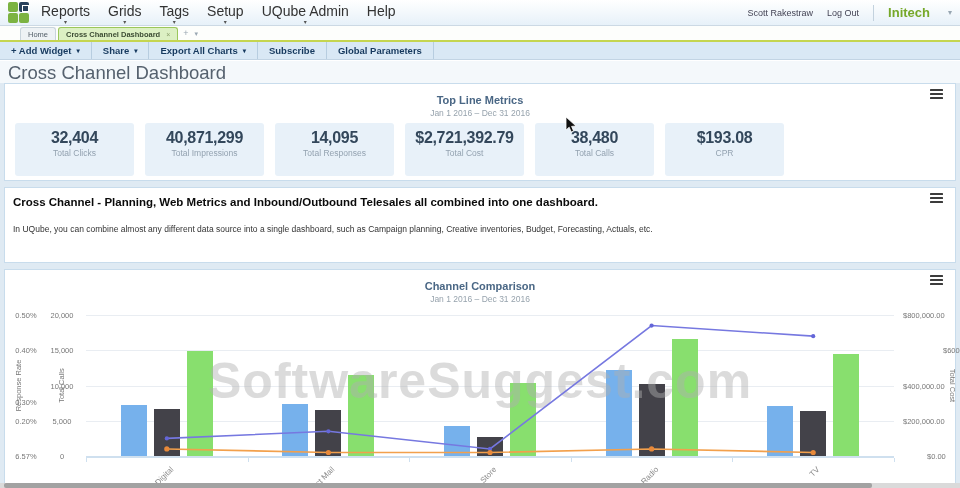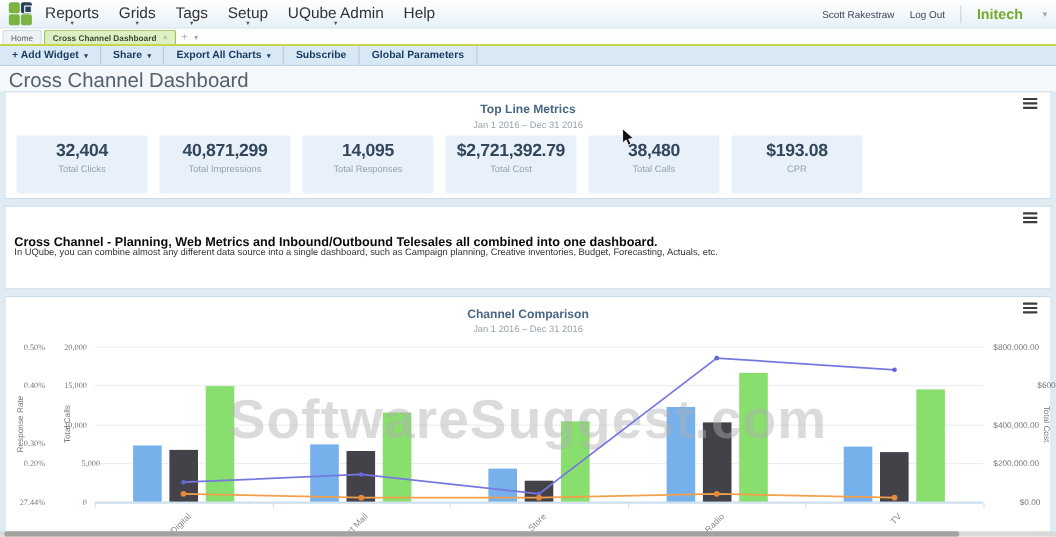--- a/index.html
+++ b/index.html
@@ -20,21 +20,21 @@
   .navitem .lbl { font-size:14px; color:#333; }
   .navitem .car { font-size:6px; color:#555; line-height:5px; margin-top:1px; }
   .nav-right { margin-left:auto; display:flex; align-items:center; gap:14px; }
   .nav-user, .nav-logout { font-size:9px; color:#445; }
   .nav-divider { width:1px; height:16px; background:#c3d2de; }
   .brand { font-size:13px; font-weight:bold; color:#76a829; }
   .brand-caret { font-size:8px; color:#98a6b2; margin-left:4px; }
 
   
   .tabbar { position:absolute; left:0; top:26px; width:960px; height:16px; background:#fdfefc;
-    border-bottom:2px solid #c5d550; display:flex; align-items:flex-end; padding-left:2px; }
+    border-bottom:2px solid #c5d550; display:flex; align-items:flex-end; padding-left:20px; }
   .tab { font-size:7.5px; padding:2px 7px 2px 7px; border:1px solid #c9d4dc; border-bottom:none;
     border-radius:3px 3px 0 0; background:#eef2f5; color:#55606a; margin-right:2px; height:13px; display:flex; align-items:center; }
   .tab.active { background:#dcf0c3; border-color:#9bc75c; color:#3a4a32; font-weight:bold; }
   .tab .close { margin-left:6px; color:#8ba06b; font-weight:normal; font-size:7px; }
   .tab-plus, .tab-caret { font-size:9px; color:#9aa7b2; margin:0 3px 2px 3px; }
   .tab-caret { font-size:7px; }
 
   
   .toolbar { position:absolute; left:0; top:42px; width:960px; height:18px; background:#d9e8f5;
     border-bottom:1px solid #c2d4e4; display:flex; align-items:stretch; }
@@ -58,30 +58,30 @@
   .panel-title { position:absolute; left:0; top:10px; width:100%; text-align:center; font-size:11px; font-weight:bold; color:#4a6785; }
   .panel-subtitle { position:absolute; left:0; top:24px; width:100%; text-align:center; font-size:8.5px; color:#97a3ad; }
 
   
   .cards { position:absolute; left:10px; top:39px; width:932px; display:flex; gap:11px; }
   .card { width:119px; height:53px; background:#e8f1f9; border-radius:3px; display:flex; flex-direction:column; align-items:center; padding-top:6px; }
   .card .val { font-size:16px; font-weight:bold; color:#33475b; letter-spacing:-0.3px; }
   .card .lab { font-size:8.5px; color:#93a2b0; margin-top:1px; }
 
   
-  .desc-heading { position:absolute; left:8px; top:27px; font-size:11.5px; font-weight:bold; color:#0a0a0a; }
+  .desc-heading { position:absolute; left:8px; top:8px; font-size:11.5px; font-weight:bold; color:#0a0a0a; }
   .desc-body { position:absolute; left:8px; top:36px; font-size:8.5px; color:#333; }
 
   
   .chart-area { position:absolute; left:0; top:0; width:952px; height:225px; }
   .gridline { position:absolute; height:1px; background:#e9edf2; }
   .baseline { position:absolute; height:2px; background:#cfe0ef; }
   .xtick { position:absolute; width:1px; height:4px; background:#cfe0ef; }
   .ytick { position:absolute; font-size:7.5px; color:#777; }
-  .ytick.r { text-align:right;font-family:Liberation Serif, serif; }
+  .ytick.r { text-align:center; }
   .axis-label { position:absolute; font-size:7.5px; color:#777; white-space:nowrap; }
   .rot-ccw { transform:rotate(-90deg); transform-origin:center; }
   .rot-cw { transform:rotate(90deg); transform-origin:center; }
   .bar { position:absolute; }
   .catlabel { position:absolute; font-size:8px; color:#8a8a8a; white-space:nowrap;
     transform:translateX(-100%) rotate(-45deg); transform-origin:100% 0%; }
   .lines-svg { position:absolute; overflow:visible; z-index:6; }
 
   .watermark { position:absolute; left:208px; top:352px; font-size:50px; font-weight:bold;
     color:rgba(175,175,175,0.45); letter-spacing:1px; z-index:5; pointer-events:none; }
@@ -240,26 +240,26 @@
         <div class="xtick" style="left: 81px; top: 188px;"></div>
         <div class="xtick" style="left: 242.6px; top: 188px;"></div>
         <div class="xtick" style="left: 404.2px; top: 188px;"></div>
         <div class="xtick" style="left: 565.8px; top: 188px;"></div>
         <div class="xtick" style="left: 727.4px; top: 188px;"></div>
         <div class="xtick" style="left: 889px; top: 188px;"></div>
         <div class="ytick r" style="top: 41px; left: 6px; width: 30px;">0.50%</div>
         <div class="ytick r" style="top: 76.25px; left: 6px; width: 30px;">0.40%</div>
         <div class="ytick r" style="top: 111.5px; left: 6px; width: 30px; margin-top: 16px;">0.30%</div>
         <div class="ytick r" style="top: 146.75px; left: 6px; width: 30px;">0.20%</div>
-        <div class="ytick r" style="top: 182px; left: 6px; width: 30px;">27.44%</div>
+        <div class="ytick r" style="top: 182px; left: 6px; width: 30px;">6.57%</div>
         <div class="axis-label rot-ccw" style="top: 110.5px; left: -17px; width: 60px; text-align: center;">Response Rate</div>
         <div class="ytick r" style="top: 41px; left: 40px; width: 34px;">20,000</div>
         <div class="ytick r" style="top: 76.25px; left: 40px; width: 34px;">15,000</div>
         <div class="ytick r" style="top: 111.5px; left: 40px; width: 34px;">10,000</div>
-        <div class="ytick r" style="top: 146.75px; left: 52px; width: 34px;">5,000</div>
+        <div class="ytick r" style="top: 146.75px; left: 40px; width: 34px;">5,000</div>
         <div class="ytick r" style="top: 182px; left: 40px; width: 34px;">0</div>
         <div class="axis-label rot-ccw" style="top: 110.5px; left: 26px; width: 60px; text-align: center;">Total Calls</div>
         <div class="ytick" style="top: 41px; left: 898px;">$800,000.00</div>
         <div class="ytick" style="top: 76.25px; left: 938px;">$600,000.00</div>
         <div class="ytick" style="top: 111.5px; left: 898px;">$400,000.00</div>
         <div class="ytick" style="top: 146.75px; left: 898px;">$200,000.00</div>
         <div class="ytick" style="top: 182px; left: 898px; margin-left: 24px;">$0.00</div>
         <div class="axis-label rot-cw" style="top: 110.5px; left: 917px; width: 60px; text-align: center;">Total Cost</div>
         <div class="bar" style="left: 115.8px; top: 134.535px; width: 26px; height: 51.465px; background: rgb(118, 177, 236);"></div>
         <div class="bar" style="left: 277.4px; top: 133.83px; width: 26px; height: 52.17px; background: rgb(118, 177, 236);"></div>

